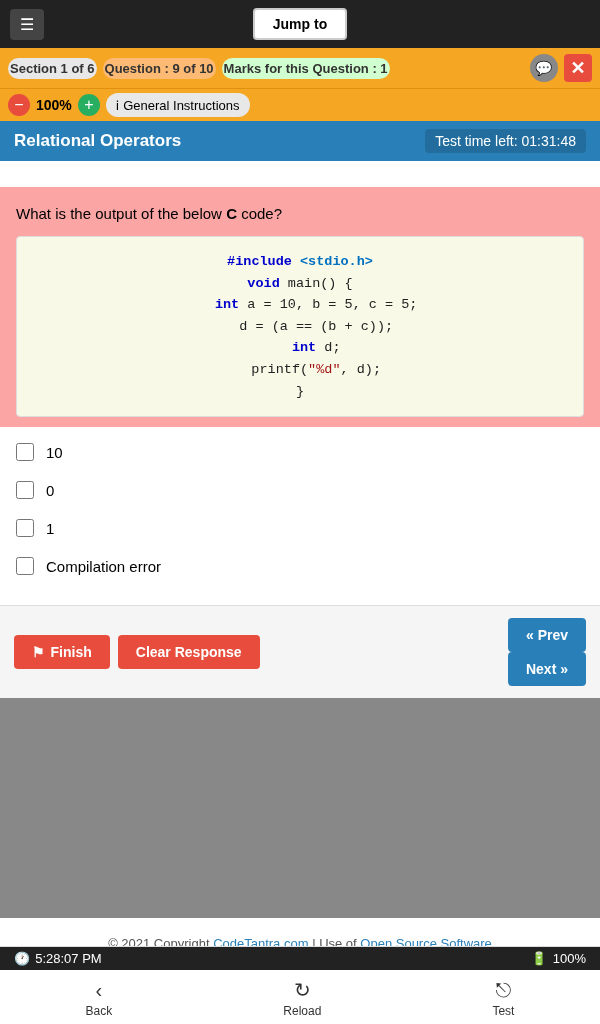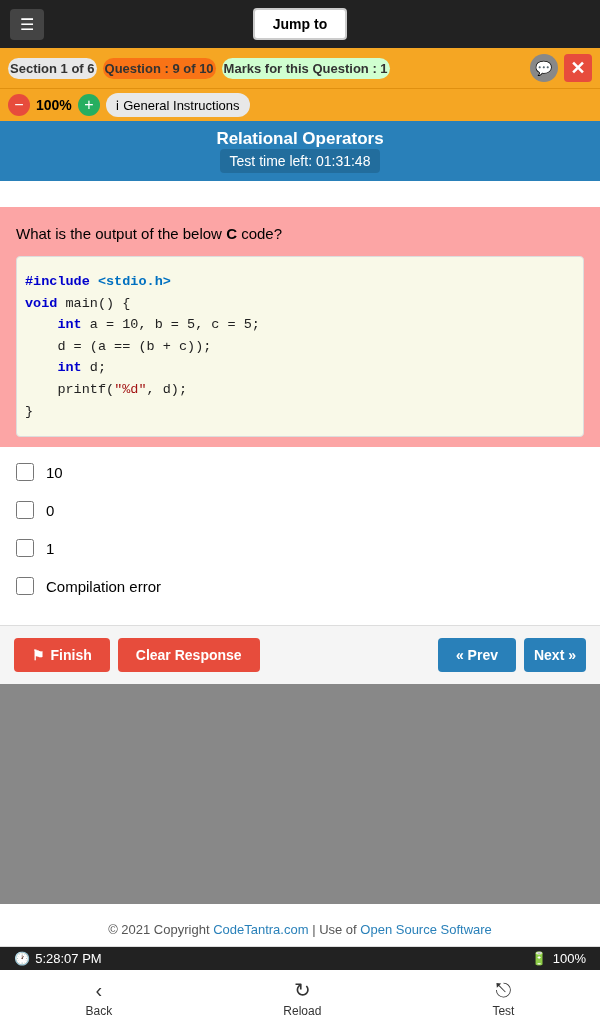--- a/index.html
+++ b/index.html
@@ -49,21 +49,21 @@
     }
     .info-badge {
       background: #e8e8e8;
       border-radius: 12px;
       padding: 3px 2px;
       font-size: 13px;
       font-weight: bold;
       color: #333;
     }
     .info-badge.blue {
-      background: #f97316;
+      background: #fdba74;
     }
     .info-badge.green {
       background: #d0ffd0;
     }
     .chat-icon {
       background: #888;
       border-radius: 50%;
       width: 28px;
       height: 28px;
       display: flex;
@@ -138,21 +138,20 @@
       gap: 4px;
     }
 
     .question-header {
       background: #2980b9;
       color: #fff;
       display: flex;
       align-items: center;
       justify-content: space-between;
       padding: 8px 14px;
-      flex-direction: column;
     }
     .question-title {
       font-size: 17px;
       font-weight: bold;
     }
     .timer {
       font-size: 14px;
       background: rgba(0,0,0,0.15);
       padding: 4px 10px;
       border-radius: 4px;
@@ -168,25 +167,26 @@
       margin-bottom: 14px;
     }
     .question-text .c-lang {
       font-weight: bold;
     }
 
     .code-block {
       background: #f9f9e8;
       border: 1px solid #ddd;
       border-radius: 4px;
-      padding: 14px 8px;
+      padding: 14px 20px;
       font-family: 'Courier New', monospace;
       font-size: 13.5px;
       line-height: 1.6;
       color: #222;
+      text-align: center;
     }
     .kw { color: #0000cc; font-weight: bold; }
     .inc-file { color: #0070c0; font-weight: bold; }
     .string { color: #a31515; }
 
     .options-section {
       padding: 16px 16px 10px 16px;
     }
     .option-item {
       display: flex;
@@ -228,21 +228,22 @@
       color: #fff;
       border: none;
       border-radius: 4px;
       padding: 9px 18px;
       cursor: pointer;
       font-size: 14px;
       font-weight: bold;
     }
     .nav-btns {
       display: flex;
-      gap: 8px;
+      gap: 0;
+      flex-direction: column;
     }
     .btn-prev {
       background: #2980b9;
       color: #fff;
       border: none;
       border-radius: 4px;
       padding: 9px 18px;
       cursor: pointer;
       font-size: 14px;
       font-weight: bold;

